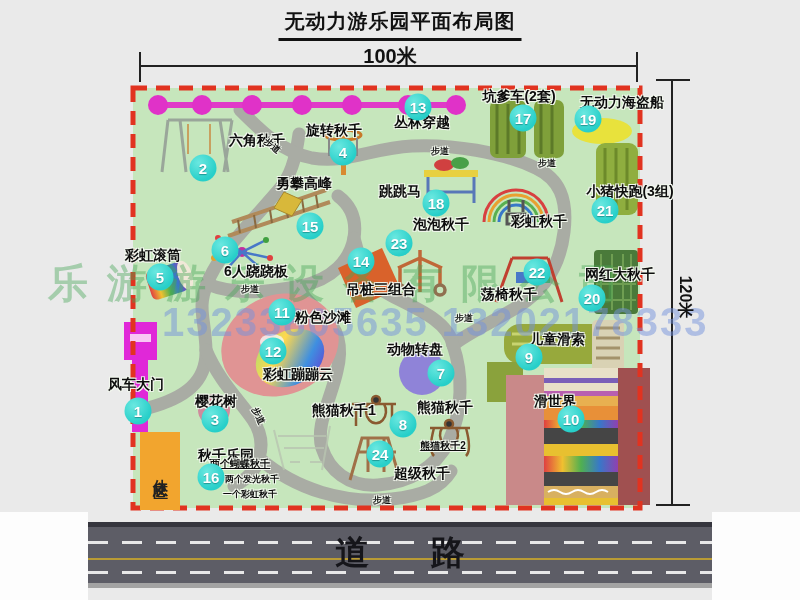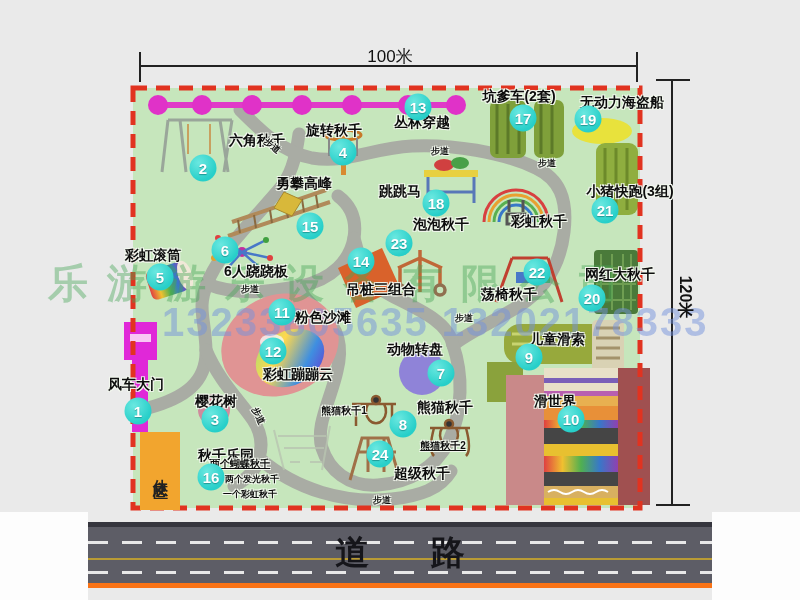--- a/index.html
+++ b/index.html
@@ -10,32 +10,32 @@
     font-size:20px;font-weight:bold;color:#111;border-bottom:3px solid #111;
     padding:0 6px 3px 6px;white-space:nowrap;letter-spacing:1px;}
   #map-svg{position:absolute;left:0;top:0;}
   .label{position:absolute;transform:translate(-50%,-50%);white-space:nowrap;
     font-weight:bold;color:#0d0d0d;font-size:14px;
     text-shadow:-1px -1px 0 #f2f7ee,1px -1px 0 #f2f7ee,-1px 1px 0 #f2f7ee,1px 1px 0 #f2f7ee;}
   .marker{position:absolute;width:27px;height:27px;border-radius:50%;
     background:radial-gradient(circle at 35% 30%,#6ae8e0,#27cfc9 70%);
     color:#fff;font-weight:bold;font-size:15px;display:flex;align-items:center;justify-content:center;
     transform:translate(-50%,-50%);text-shadow:0 1px 1px rgba(0,90,90,.5);}
-  #dim-top-label{position:absolute;font-size:17px;font-weight:normal;color:#111;transform:translate(-50%,-50%);}
+  #dim-top-label{position:absolute;font-size:20px;font-weight:bold;color:#111;transform:translate(-50%,-50%);}
   #dim-right-label{position:absolute;font-size:16px;font-weight:bold;color:#111;
     transform:translate(-50%,-50%) rotate(90deg);white-space:nowrap;}
   #rest-area{position:absolute;left:140px;top:432px;width:40px;height:78px;background:#f2a52e;
     display:flex;align-items:center;justify-content:center;}
   #rest-area span{writing-mode:vertical-rl;font-weight:bold;font-size:15px;color:#222;letter-spacing:3px;}
   #wm-company{position:absolute;left:48px;top:256px;font-size:40px;font-weight:bold;
     color:rgba(70,165,85,.42);letter-spacing:19px;white-space:nowrap;pointer-events:none;}
   #wm-phone{position:absolute;left:162px;top:300px;font-size:40px;font-weight:bold;
     color:rgba(115,145,220,.5);letter-spacing:2px;white-space:nowrap;pointer-events:none;}
   #road{position:absolute;left:88px;top:522px;width:624px;height:66px;background:#5d5d66;
-    border-top:5px solid #36363e;border-bottom:5px solid #f97316;box-sizing:border-box;padding-left:16px;}
+    border-top:5px solid #36363e;border-bottom:5px solid #a3a3a3;box-sizing:border-box;padding-left:16px;}
   .lane-dash{position:absolute;left:0;width:100%;height:3px;
     background:repeating-linear-gradient(90deg,#e8e8e8 0 20px,transparent 20px 34px);}
   #road-centerline{position:absolute;left:0;top:31px;width:100%;height:2px;background:#b99b35;}
   #road-label{position:absolute;left:0;right:0;top:50%;transform:translateY(-54%);
     text-align:center;font-size:34px;font-weight:bold;color:#15151a;letter-spacing:26px;text-indent:26px;}
 </style>
 </head>
 <body>
 
 <div id="stage">
@@ -264,21 +264,21 @@
       <div class="label" style="left: 509px; top: 295px;">荡椅秋千</div>
       <div class="label" style="left: 323px; top: 318px;">粉色沙滩</div>
       <div class="label" style="left: 415px; top: 350px;">动物转盘</div>
       <div class="label" style="left: 557px; top: 340px;">儿童滑索</div>
       <div class="label" style="left: 298px; top: 375px;">彩虹蹦蹦云</div>
       <div class="label" style="left: 216px; top: 402px;">樱花树</div>
       <div class="label" style="left: 555px; top: 402px;">滑世界</div>
       <div class="label" style="left: 445px; top: 408px;">熊猫秋千</div>
       <div class="label" style="left: 226px; top: 456px;">秋千乐园</div>
       <div class="label" style="left: 422px; top: 474px;">超级秋千</div>
-      <div class="label" style="left: 344px; top: 411px; font-size: 10px;">熊猫秋千1</div>
+      <div class="label" style="left: 344px; top: 411px; font-size: 14px; font-family: Liberation Mono, monospace;">熊猫秋千1</div>
       <div class="label" style="left: 443px; top: 446px; font-size: 10px; text-decoration: underline;">熊猫秋千2</div>
       <div class="label" style="left: 240px; top: 464px; font-size: 10px; text-decoration: underline;">两个蝴蝶秋千</div>
       <div class="label" style="left: 252px; top: 479px; font-size: 9px;">两个发光秋千</div>
       <div class="label" style="left: 250px; top: 494px; font-size: 9px;">一个彩虹秋千</div>
       <div class="label" style="left: 272px; top: 146px; font-size: 9px; transform: translate(-50%, -50%) rotate(40deg);">步道</div>
       <div class="label" style="left: 440px; top: 151px; font-size: 9px;">步道</div>
       <div class="label" style="left: 547px; top: 163px; font-size: 9px;">步道</div>
       <div class="label" style="left: 250px; top: 289px; font-size: 9px;">步道</div>
       <div class="label" style="left: 464px; top: 318px; font-size: 9px;">步道</div>
       <div class="label" style="left: 258px; top: 416px; font-size: 9px; transform: translate(-50%, -50%) rotate(65deg);">步道</div>
@@ -307,20 +307,21 @@
       <div class="marker" style="left: 592px; top: 298px;">20</div>
       <div class="marker" style="left: 605px; top: 210px;">21</div>
       <div class="marker" style="left: 537px; top: 272px;">22</div>
       <div class="marker" style="left: 399px; top: 243px;">23</div>
       <div class="marker" style="left: 380px; top: 454px;">24</div>
     </div>
 
   <div id="dim-top-label" style="left:390px;top:56px;">100米</div>
   <div id="dim-right-label" style="left:684px;top:297px;">120米</div>
 
+  <div id="page-title">无动力游乐园平面布局图</div>
 
   <div id="road">
     <div class="lane-dash" style="top:14px;"></div>
     <div id="road-centerline"></div>
     <div class="lane-dash" style="top:44px;"></div>
     <div id="road-label">道  路</div>
   </div>
 
   <div class="white-strip" style="left:0;top:512px;width:88px;height:88px;"></div>
   <div class="white-strip" style="left:712px;top:512px;width:88px;height:88px;"></div>

